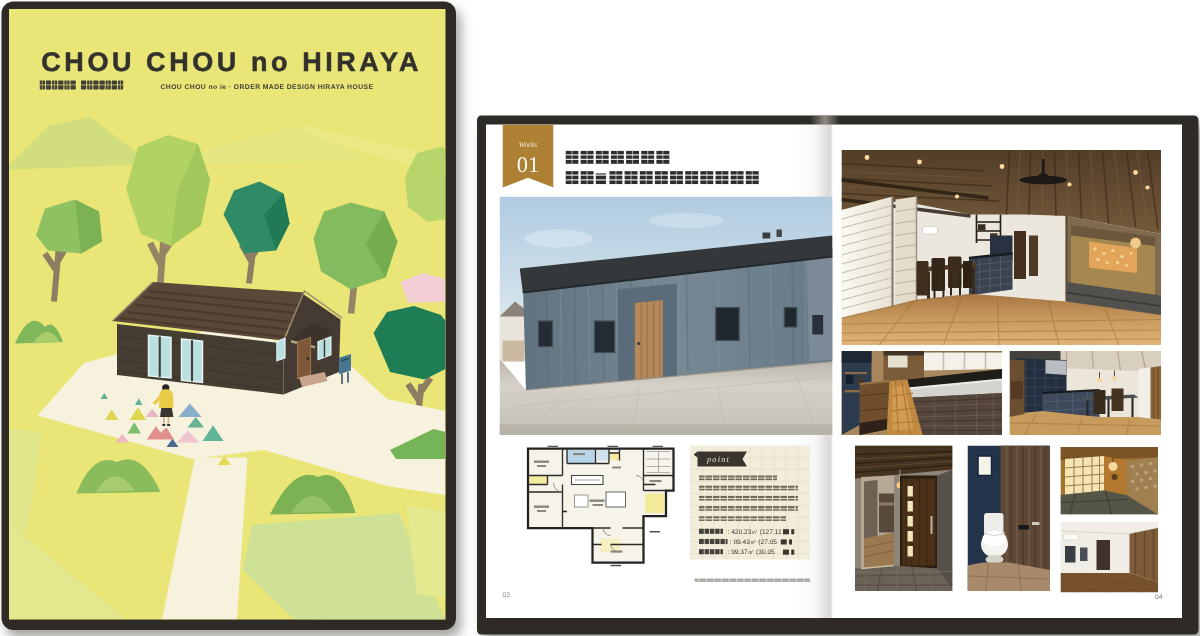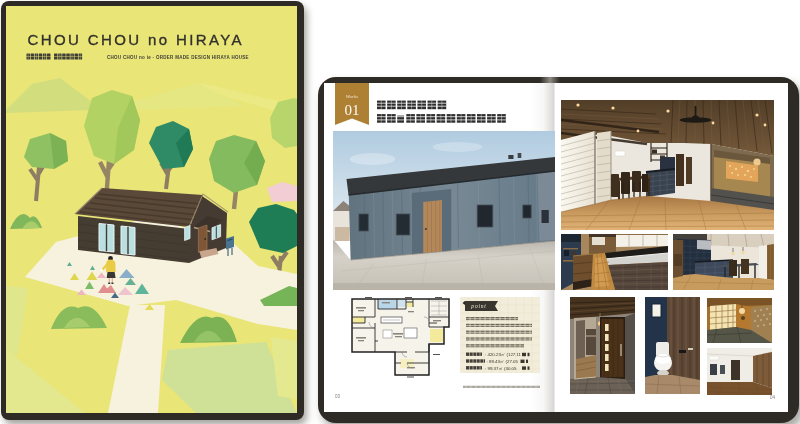--- a/index.html
+++ b/index.html
@@ -140,21 +140,21 @@
           <polygon points="119,279 124.5,272 130,279" fill="#66b194"></polygon>
           <polygon points="92,287 98,278 101,282.5 105,279 110,287" fill="#e08f8e"></polygon>
           <polygon points="79,283 83.5,275.5 88,283" fill="#7dbd6a"></polygon>
           <polygon points="112,289 119,281 127,289" fill="#f0c4ce"></polygon>
           <polygon points="129,288 136,277.5 143,288" fill="#5fb59a"></polygon>
           <polygon points="105,292 109,286.5 113,292" fill="#49698c"></polygon>
           <polygon points="139,304 143.5,298 148,304" fill="#e3da56"></polygon>
         </g>
       </svg>
 
-      <div class="abs" style="left:21.5px;top:25.2px;width:268px;font-size:15px;letter-spacing:2.38px;color:#32312c;font-weight:normal;white-space:nowrap;-webkit-text-stroke:0.35px #32312c;">CHOU CHOU no HIRAYA</div>
+      <div class="abs" style="left:21.5px;top:25.2px;width:268px;font-size:18px;letter-spacing:2.38px;color:#32312c;font-weight:bold;white-space:nowrap;-webkit-text-stroke:0.35px #32312c;">CHOU CHOU no HIRAYA</div>
 
       <svg class="abs" style="left:19.5px;top:47px;" width="250" height="14" viewBox="0 0 250 14">
         <g fill="#3f3e38">
           <rect x="0.5" y="0.6" width="3.5" height="6" rx="0.4"></rect>
             <rect x="4.6" y="0.6" width="3.5" height="6" rx="0.4"></rect>
             <rect x="8.7" y="0.6" width="3.5" height="6" rx="0.4"></rect>
             <rect x="12.8" y="0.6" width="3.5" height="6" rx="0.4"></rect>
             <rect x="16.9" y="0.6" width="3.5" height="6" rx="0.4"></rect>
             <rect x="21" y="0.6" width="3.5" height="6" rx="0.4"></rect>
           <rect x="28" y="0.6" width="3.5" height="6" rx="0.4"></rect>
@@ -167,21 +167,21 @@
         </g>
         <g stroke="#e9e577" stroke-width="0.6">
           <path d="M0,3.6 L57,3.6" opacity="0.8"></path>
           <path d="M2.2,0.6 L2.2,6.6 M10.4,0.6 L10.4,6.6 M18.6,0.6 L18.6,6.6 M33.8,0.6 L33.8,6.6 M46,0.6 L46,6.6 M54.3,0.6 L54.3,6.6" opacity="0.6"></path>
         </g>
         <text x="81" y="6.2" font-size="4.5" letter-spacing="0.3" font-weight="bold" fill="#3f3e38" font-family="Liberation Sans">CHOU CHOU no ie · ORDER MADE DESIGN HIRAYA HOUSE</text>
       </svg>
     </div>
   </div>
 
-  <div class="abs" style="left:318px;top:77px;width:481px;height:346px;background:#2e2a26;border-radius:18px;box-shadow:4px 6px 8px rgba(80,78,70,.5);">
+  <div class="abs" style="left:318px;top:77px;width:481px;height:346px;background:#2e2a26;border-radius:3px;box-shadow:4px 6px 8px rgba(80,78,70,.5);">
 
     <div class="abs" style="left:222px;top:0px;width:20px;height:6px;background:linear-gradient(90deg,rgba(180,175,165,0) 0%,rgba(195,190,180,.65) 50%,rgba(180,175,165,0) 100%);"></div>
 
     <div class="abs" style="left:6px;top:6px;width:464px;height:329px;background:#ffffff;overflow:hidden;">
 
       <div class="abs" style="left:206px;top:0;width:25px;height:329px;background:linear-gradient(90deg,rgba(95,90,80,0) 0%,rgba(95,90,80,.05) 55%,rgba(95,90,80,.24) 94%,rgba(95,90,80,.08) 100%);"></div>
 
       <svg class="abs" style="left:11px;top:0;" width="34" height="44" viewBox="0 0 34 44">
         <polygon points="0,0 34,0 34,42 17,35.5 0,42" fill="#ad8034"></polygon>
         <text x="17" y="15" font-size="5" font-style="italic" text-anchor="middle" fill="#f3e8d3" font-family="Liberation Serif">Works</text>

